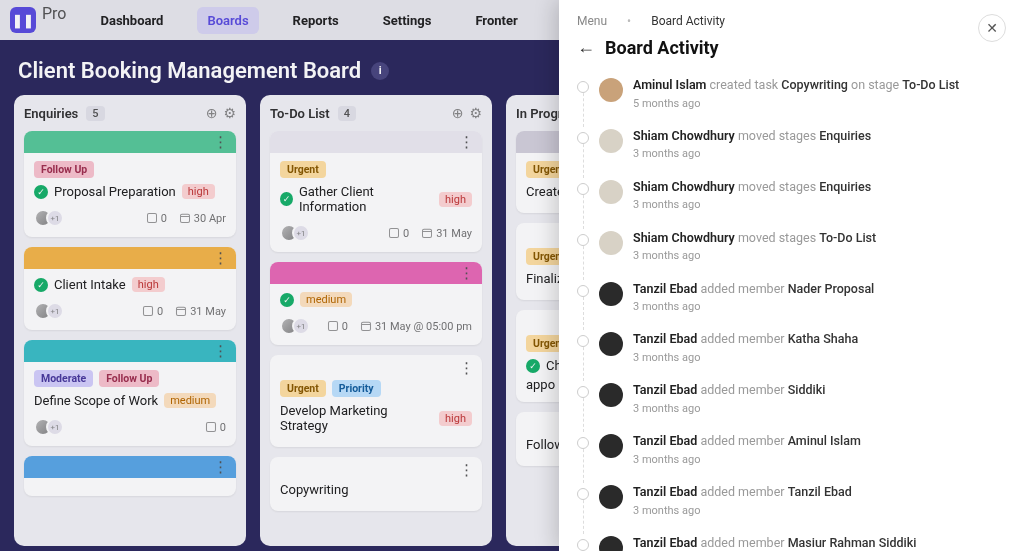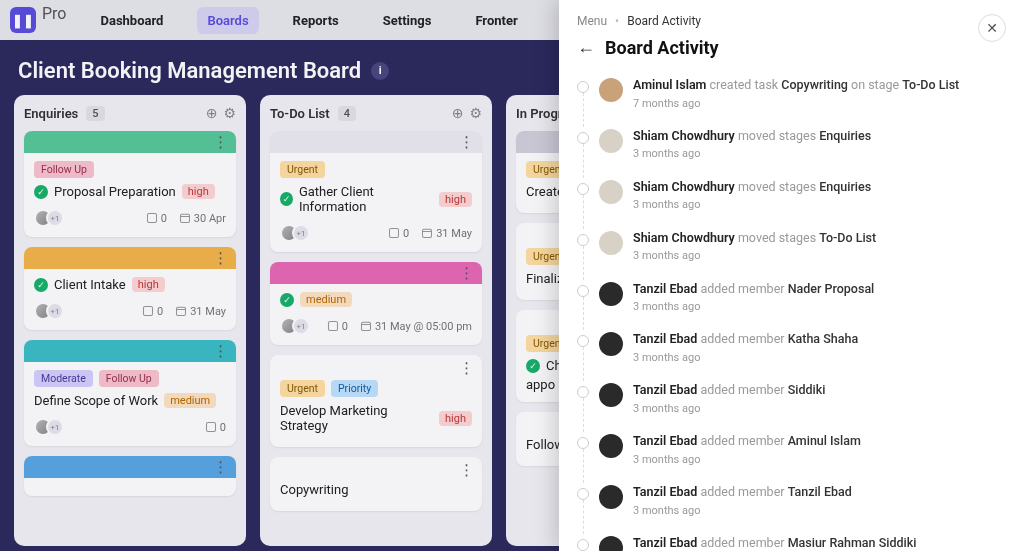--- a/index.html
+++ b/index.html
@@ -15,41 +15,41 @@
   .lanes { display:flex; gap:14px; padding:0 14px; height:calc(100% - 100px); overflow:hidden;}
   .lane { background:#f2f2f6; border-radius:10px; width:232px; flex-shrink:0; padding:10px; display:flex; flex-direction:column; gap:10px; overflow:hidden;}
   .lane-head { display:flex; align-items:center; justify-content:space-between; font-size:13px; color:#333;}
   .lane-head .left { display:flex; align-items:center; gap:8px; font-weight:600;}
   .lane-head .count { background:#e3e3ea; border-radius:4px; padding:1px 6px; font-size:11px; color:#555; font-weight:500;}
   .lane-head .icons { display:flex; gap:6px; color:#888; font-size:14px;}
   .card { background:#fff; border-radius:8px; box-shadow:0 1px 2px rgba(0,0,0,.07); padding:8px 10px 10px; position:relative; }
   .card .strip { height:22px; margin:-8px -10px 8px; border-radius:8px 8px 0 0; display:flex; align-items:center; justify-content:flex-end; padding-right:8px; color:#555;}
   .card .dots { cursor:pointer; font-size:15px; line-height:1; color:#555;}
   .tags { display:flex; gap:6px; flex-wrap:wrap; margin-bottom:6px;}
-  .tag { font-size:10.5px; padding:2px 7px; border-radius:4px; font-weight:400;}
+  .tag { font-size:10.5px; padding:2px 7px; border-radius:4px; font-weight:700;}
   .tag.follow { background:#f9c3cf; color:#a03050;}
   .tag.urgent { background:#ffe0a3; color:#8a5a00;}
   .tag.moderate { background:#d4cffc; color:#4a3a9e;}
   .tag.priority { background:#bfe3ff; color:#1560a0;}
   .card-title-row { display:flex; align-items:center; gap:6px; font-size:13px; color:#222; margin-bottom:4px;}
   .check { width:14px;height:14px;border-radius:50%;background:#18b26b;display:inline-flex;align-items:center;justify-content:center;color:#fff;font-size:9px;}
   .prio-chip { font-size:11px; padding:1px 6px; border-radius:4px;}
   .prio-high { background:#ffd6d6; color:#c43a3a;}
   .prio-med { background:#ffe4c2; color:#b96a00;}
   .card-foot { display:flex; align-items:center; justify-content:space-between; margin-top:10px; color:#777; font-size:11px;}
   .avs { display:flex; align-items:center;}
   .av { width:18px;height:18px;border-radius:50%; background:linear-gradient(135deg,#bbb,#888); border:2px solid #fff; margin-left:-6px;}
   .av:first-child{margin-left:0;}
   .stat { display:flex; gap:12px; align-items:center;}
   .stat span { display:flex; gap:3px; align-items:center;}
   .ic { width:12px;height:12px; display:inline-block; }
 
   
   .panel { position:absolute; top:0; right:0; width:465px; height:551px; background:#fff; box-shadow:-4px 0 20px rgba(0,0,0,.18); display:flex; flex-direction:column; }
-  .panel-crumb { padding:14px 18px 4px; font-size:12px; color:#888; display:flex; gap:8px; align-items:center;}
+  .panel-crumb { padding:14px 18px 4px; font-size:12px; color:#888; display:flex; gap:20px; align-items:center;}
   .panel-crumb .sep{color:#bbb;}
   .close-btn { position:absolute; top:14px; right:18px; width:28px;height:28px;border-radius:50%;border:1px solid #ddd; background:#fff; display:flex;align-items:center;justify-content:center; cursor:pointer; font-size:14px; color:#555;}
   .panel-title-row { padding:4px 18px 10px; display:flex; align-items:center; gap:10px;}
   .back-arrow { font-size:18px; cursor:pointer; color:#333;}
   .panel-title { font-size:18px; font-weight:700; color:#111;}
   .activity-list { flex:1; overflow-y:auto; padding:0 18px 9px 18px;}
   .act-item { display:flex; gap:10px; padding:8px 0; position:relative;}
   .act-dot { width:12px;height:12px;border:1px solid #ccc;border-radius:50%;background:#fff; flex-shrink:0; margin-top:5px; position:relative; z-index:1;}
   .act-line { position:absolute; left:5.5px; top:20px; bottom:-8px; border-left:1px dashed #ddd;}
   .act-av { width:24px;height:24px;border-radius:50%; background:linear-gradient(135deg,#a98,#765); flex-shrink:0; margin-top:2px;}
@@ -326,21 +326,21 @@
   </div>
   <div class="panel-title-row">
     <span class="back-arrow">←</span>
     <span class="panel-title">Board Activity</span>
   </div>
   <div class="activity-list" id="activity">
       <div class="act-item">
         <div class="act-dot"></div>
         <div class="act-line"></div>
         <div class="act-av" style="background:#c9a27a"></div>
-        <div class="act-body"><span class="who">Aminul Islam</span> <span class="verb">created task</span> <span class="obj">Copywriting</span> <span class="stage-word">on stage</span> <span class="obj">To-Do List</span><div class="act-time">7 months ago</div></div>
+        <div class="act-body"><span class="who">Aminul Islam</span> <span class="verb">created task</span> <span class="obj">Copywriting</span> <span class="stage-word">on stage</span> <span class="obj">To-Do List</span><div class="act-time">5 months ago</div></div>
       </div>
       <div class="act-item">
         <div class="act-dot"></div>
         <div class="act-line"></div>
         <div class="act-av" style="background:#d8d2c6"></div>
         <div class="act-body"><span class="who">Shiam Chowdhury</span> <span class="verb">moved stages</span> <span class="obj">Enquiries</span><div class="act-time">3 months ago</div></div>
       </div>
       <div class="act-item">
         <div class="act-dot"></div>
         <div class="act-line"></div>

